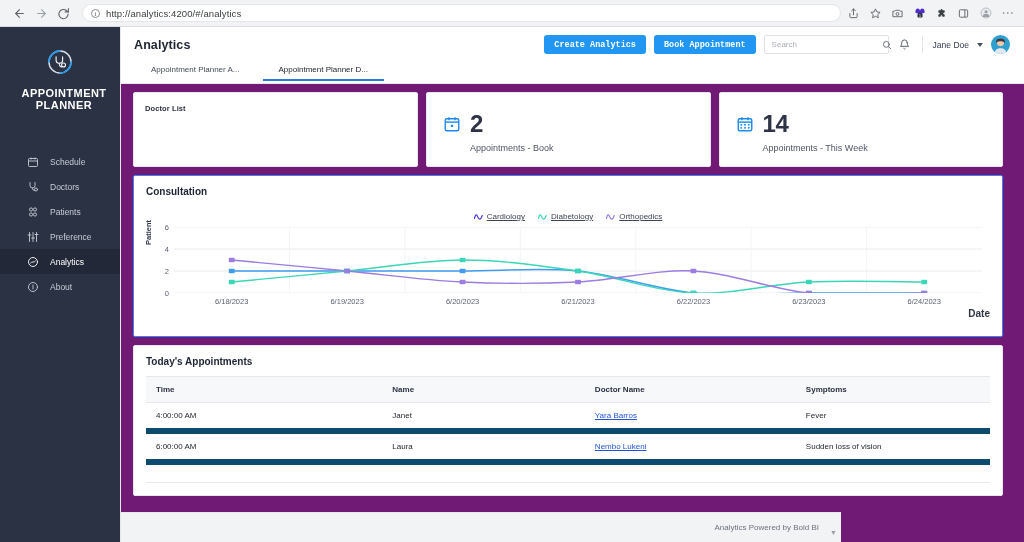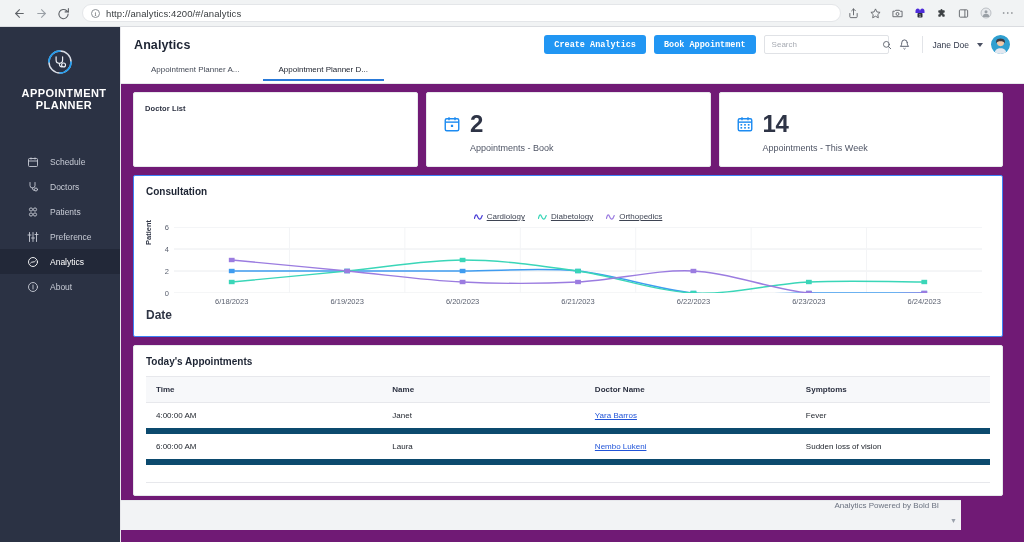--- a/index.html
+++ b/index.html
@@ -123,43 +123,43 @@
                 border-radius:2px; padding:10px 12px 0 12px; position:relative; }
   .chart-title { font-size:10px; font-weight:bold; color:#1d2433; }
   .legend { display:flex; justify-content:center; gap:13px; margin-top:15px; }
   .legend-item { display:flex; align-items:center; gap:4px; font-size:8px; color:#3e4453;text-decoration:underline; }
   .legend-mark { width:9px; height:8px; flex:none; }
   .plot { position:relative; margin-top:6px; height:78px; }
   .ylabel {
     position:absolute; left:-2px; top:18px; font-size:7.5px; font-weight:bold; color:#2f3545;
     transform:rotate(-90deg); transform-origin:left top; white-space:nowrap;
   }
-  .xlabel { text-align:left; font-size:12px; font-weight:bold; color:#2f3545; margin-top:3px; }
+  .xlabel { text-align:right; font-size:10px; font-weight:bold; color:#2f3545; margin-top:3px; }
   .ytick { position:absolute; right:100%; margin-right:5px; font-size:7.5px; color:#5b6170; transform:translateY(-50%); }
   .xtick { position:absolute; top:100%; margin-top:4px; font-size:7.5px; color:#5b6170; transform:translateX(-50%); white-space:nowrap;}
   .plot-area { position:absolute; left:28px; right:8px; top:0; bottom:12px; }
 
   
   .table-card { margin-top:8px; background:#fff; border:1px solid #e7e8ec; border-radius:2px;
                 padding:10px 12px 12px 12px; }
   .table-title { font-size:10px; font-weight:bold; color:#1d2433; margin-bottom:9px; }
   table { width:100%; border-collapse:collapse; }
   th {
     text-align:left; font-size:8px; font-weight:bold; color:#2c3141;
     background:#f7f8fa; padding:8px 0 8px 10px; border-top:1px solid #e7e8ec;
     border-bottom:1px solid #e7e8ec;
   }
   td { font-size:8px; color:#22272f; padding:8px 0 8px 10px; border-bottom:6px solid #0c4a6e; }
   td.link a { color:#2154d8; text-decoration:underline; cursor:pointer; }
   tr.empty td { height:20px; border-bottom:1px solid #e7e8ec; }
 
   
   .footer {
-    position:absolute; left:0; bottom:12px; width:840px; height:30px; background:#f2f3f5;
-    border-top:1px solid #e7e8ec; display:flex; justify-content:flex-end;
+    position:absolute; left:0; bottom:0; width:720px; height:30px; background:#f2f3f5;
+    border-top:1px solid #e7e8ec; display:flex; align-items:center; justify-content:flex-end;
     padding-right:22px;
   }
   .footer-text { font-size:8px; color:#6b7280; }
   .scroll-down { position:absolute; right:4px; bottom:6px; font-size:7px; color:#9aa0ab; }
 </style>
 </head>
 <body>
 
 <div class="app">
 

